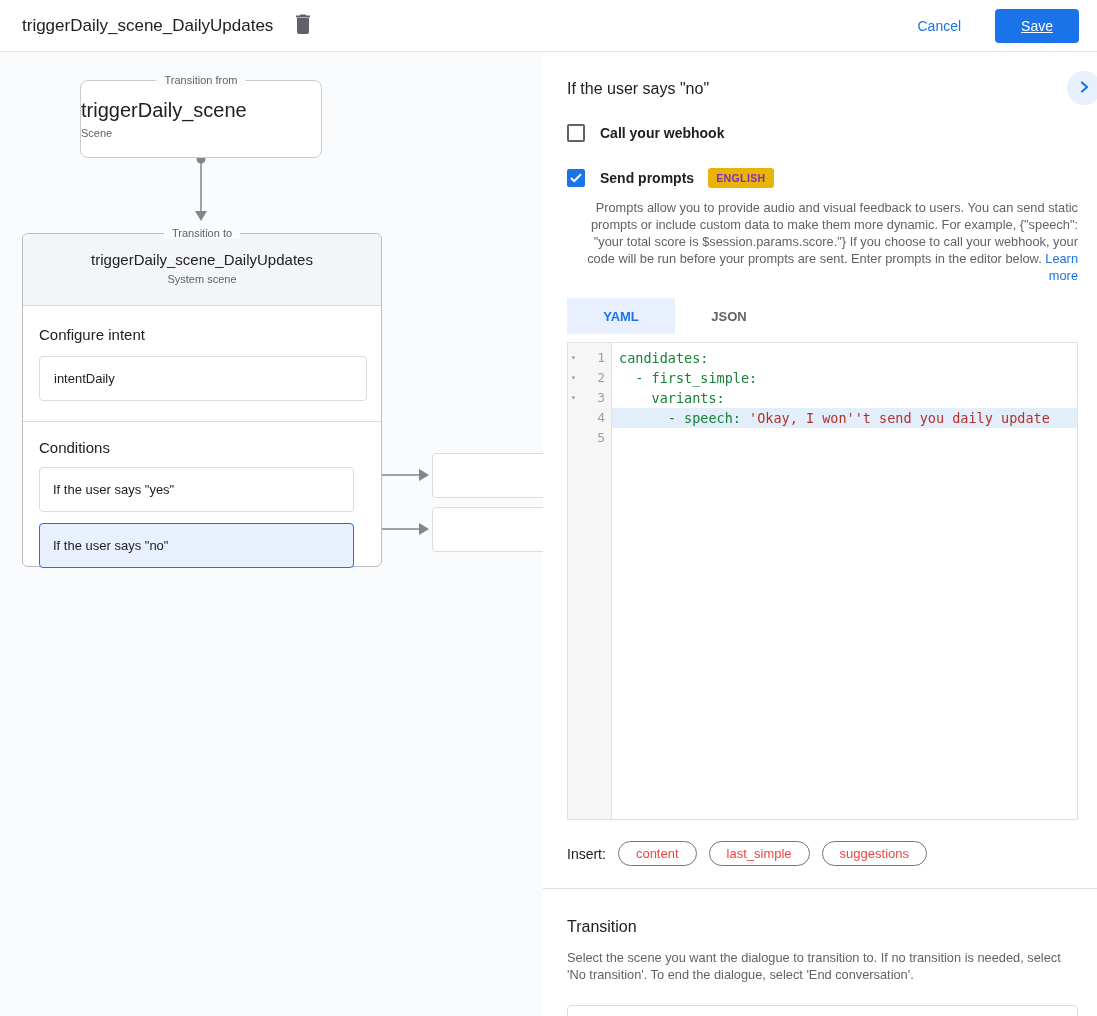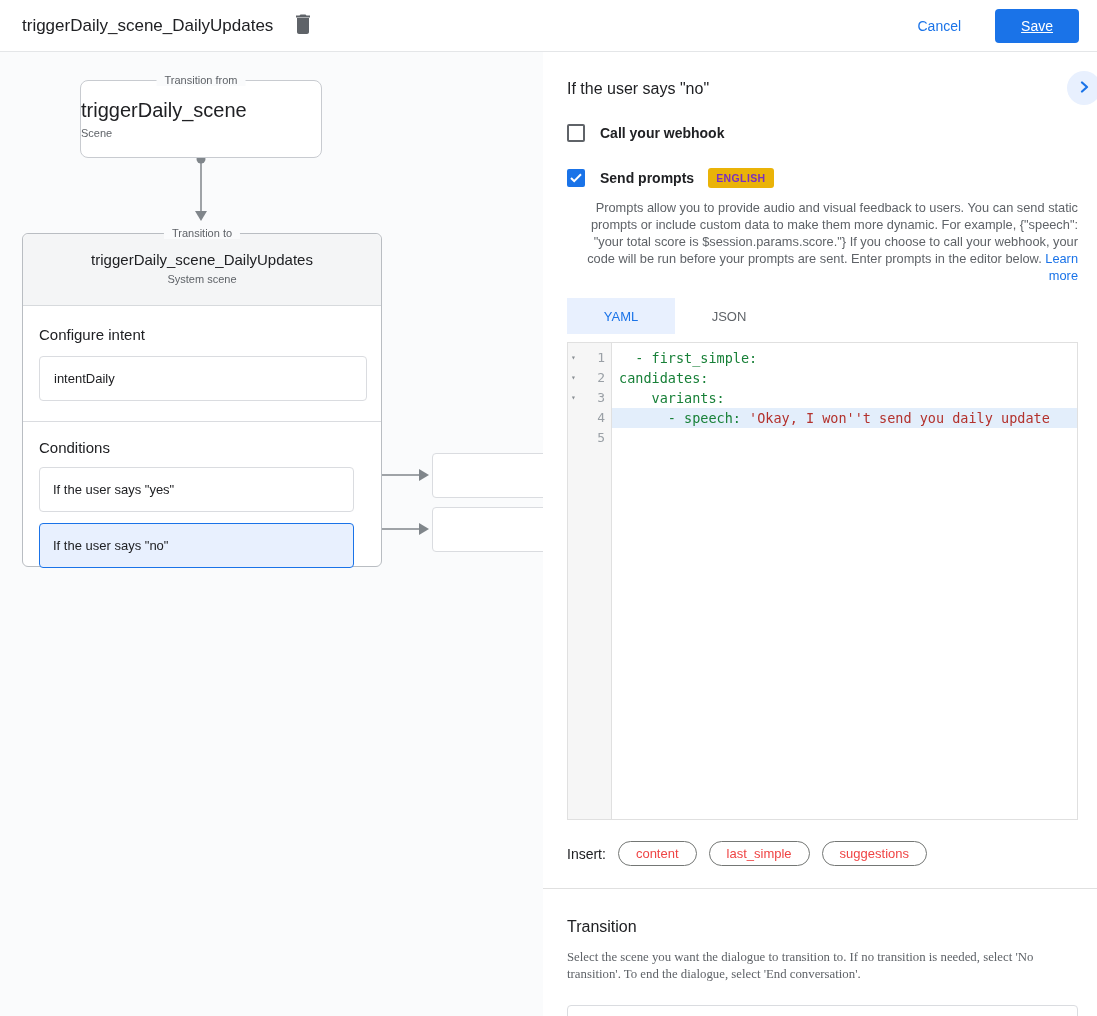--- a/index.html
+++ b/index.html
@@ -90,21 +90,21 @@
   .check-label { margin-left:15px; font-size:14px; font-weight:700; color:#202124; cursor:pointer; }
   .lang-badge {
     margin-left:14px; background:#eab308; color:#7b2fbf; font-size:10.5px; font-weight:700;
     letter-spacing:0.4px; padding:4px 8px; border-radius:3px;
   }
   .prompts-desc { margin-top:11px; font-size:12.8px; line-height:17px; color:#5f6368;text-align:right; }
   .learn-more { color:#1a73e8; text-decoration:none; cursor:pointer; }
   .tabs { margin-top:14px; display:flex; }
   .tab {
     width:108px; height:36px; display:flex; align-items:center; justify-content:center;
-    font-size:13px; font-weight:400; color:#5f6368; cursor:pointer;
+    font-size:13px; font-weight:700; color:#5f6368; cursor:pointer;
   }
   .tab.active { background:#e8f0fe; color:#1a73e8; }
   
   .editor {
     margin-top:8px; height:478px; border:1px solid #e0e0e0; display:flex;
     font-family:"DejaVu Sans Mono","Liberation Mono",monospace; font-size:13.5px;
     background:#fff;
   }
   .gutter {
     width:44px; background:#f6f6f6; border-right:1px solid #e0e0e0;
@@ -120,21 +120,21 @@
   .tok-str { color:#b3312c; }
   
   .insert-row { margin-top:21px; display:flex; align-items:center; }
   .insert-label { font-size:14px; color:#202124; }
   .chip {
     margin-left:12px; border:1px solid #747775; border-radius:14px; background:#fff;
     font-size:13px; color:#ef4444; padding:4px 17px; cursor:pointer; font-family:inherit;
   }
   .panel-divider { margin:22px -19px 0 -24px; border-top:1px solid #e0e0e0; }
   .transition-heading { margin-top:29px; font-size:16px; color:#202124; }
-  .transition-desc { margin-top:13px; font-size:12.8px; line-height:17px; color:#5f6368;font-family:Liberation Serif, serif; }
+  .transition-desc { margin-top:13px; font-size:12.8px; line-height:17px; color:#5f6368; }
   .select-box {
     margin-top:22px; height:38px; border:1px solid #dadce0; border-radius:4px;
     display:flex; align-items:center; padding:0 14px; font-size:14px; color:#202124;
     cursor:pointer; position:relative;
   }
 </style>
 </head>
 <body>
 
 <header class="topbar">
@@ -257,22 +257,22 @@
         <span class="line-num">3</span>
       </div>
       <div class="gutter-row">
         <span class="line-num">4</span>
       </div>
       <div class="gutter-row">
         <span class="line-num">5</span>
       </div>
     </div>
     <div class="code-area">
+      <div class="code-line"><span class="tok-key">candidates:</span></div>
       <div class="code-line"><span class="tok-key">  - first_simple:</span></div>
-      <div class="code-line"><span class="tok-key">candidates:</span></div>
       <div class="code-line"><span class="tok-key">    variants:</span></div>
       <div class="code-line highlight"><span class="tok-key">      - speech: </span><span class="tok-str">'Okay, I won''t send you daily update</span></div>
       <div class="code-line"></div>
     </div>
   </div>
 
   <div class="insert-row">
     <span class="insert-label">Insert:</span>
     <button class="chip">content</button>
     <button class="chip">last_simple</button>

